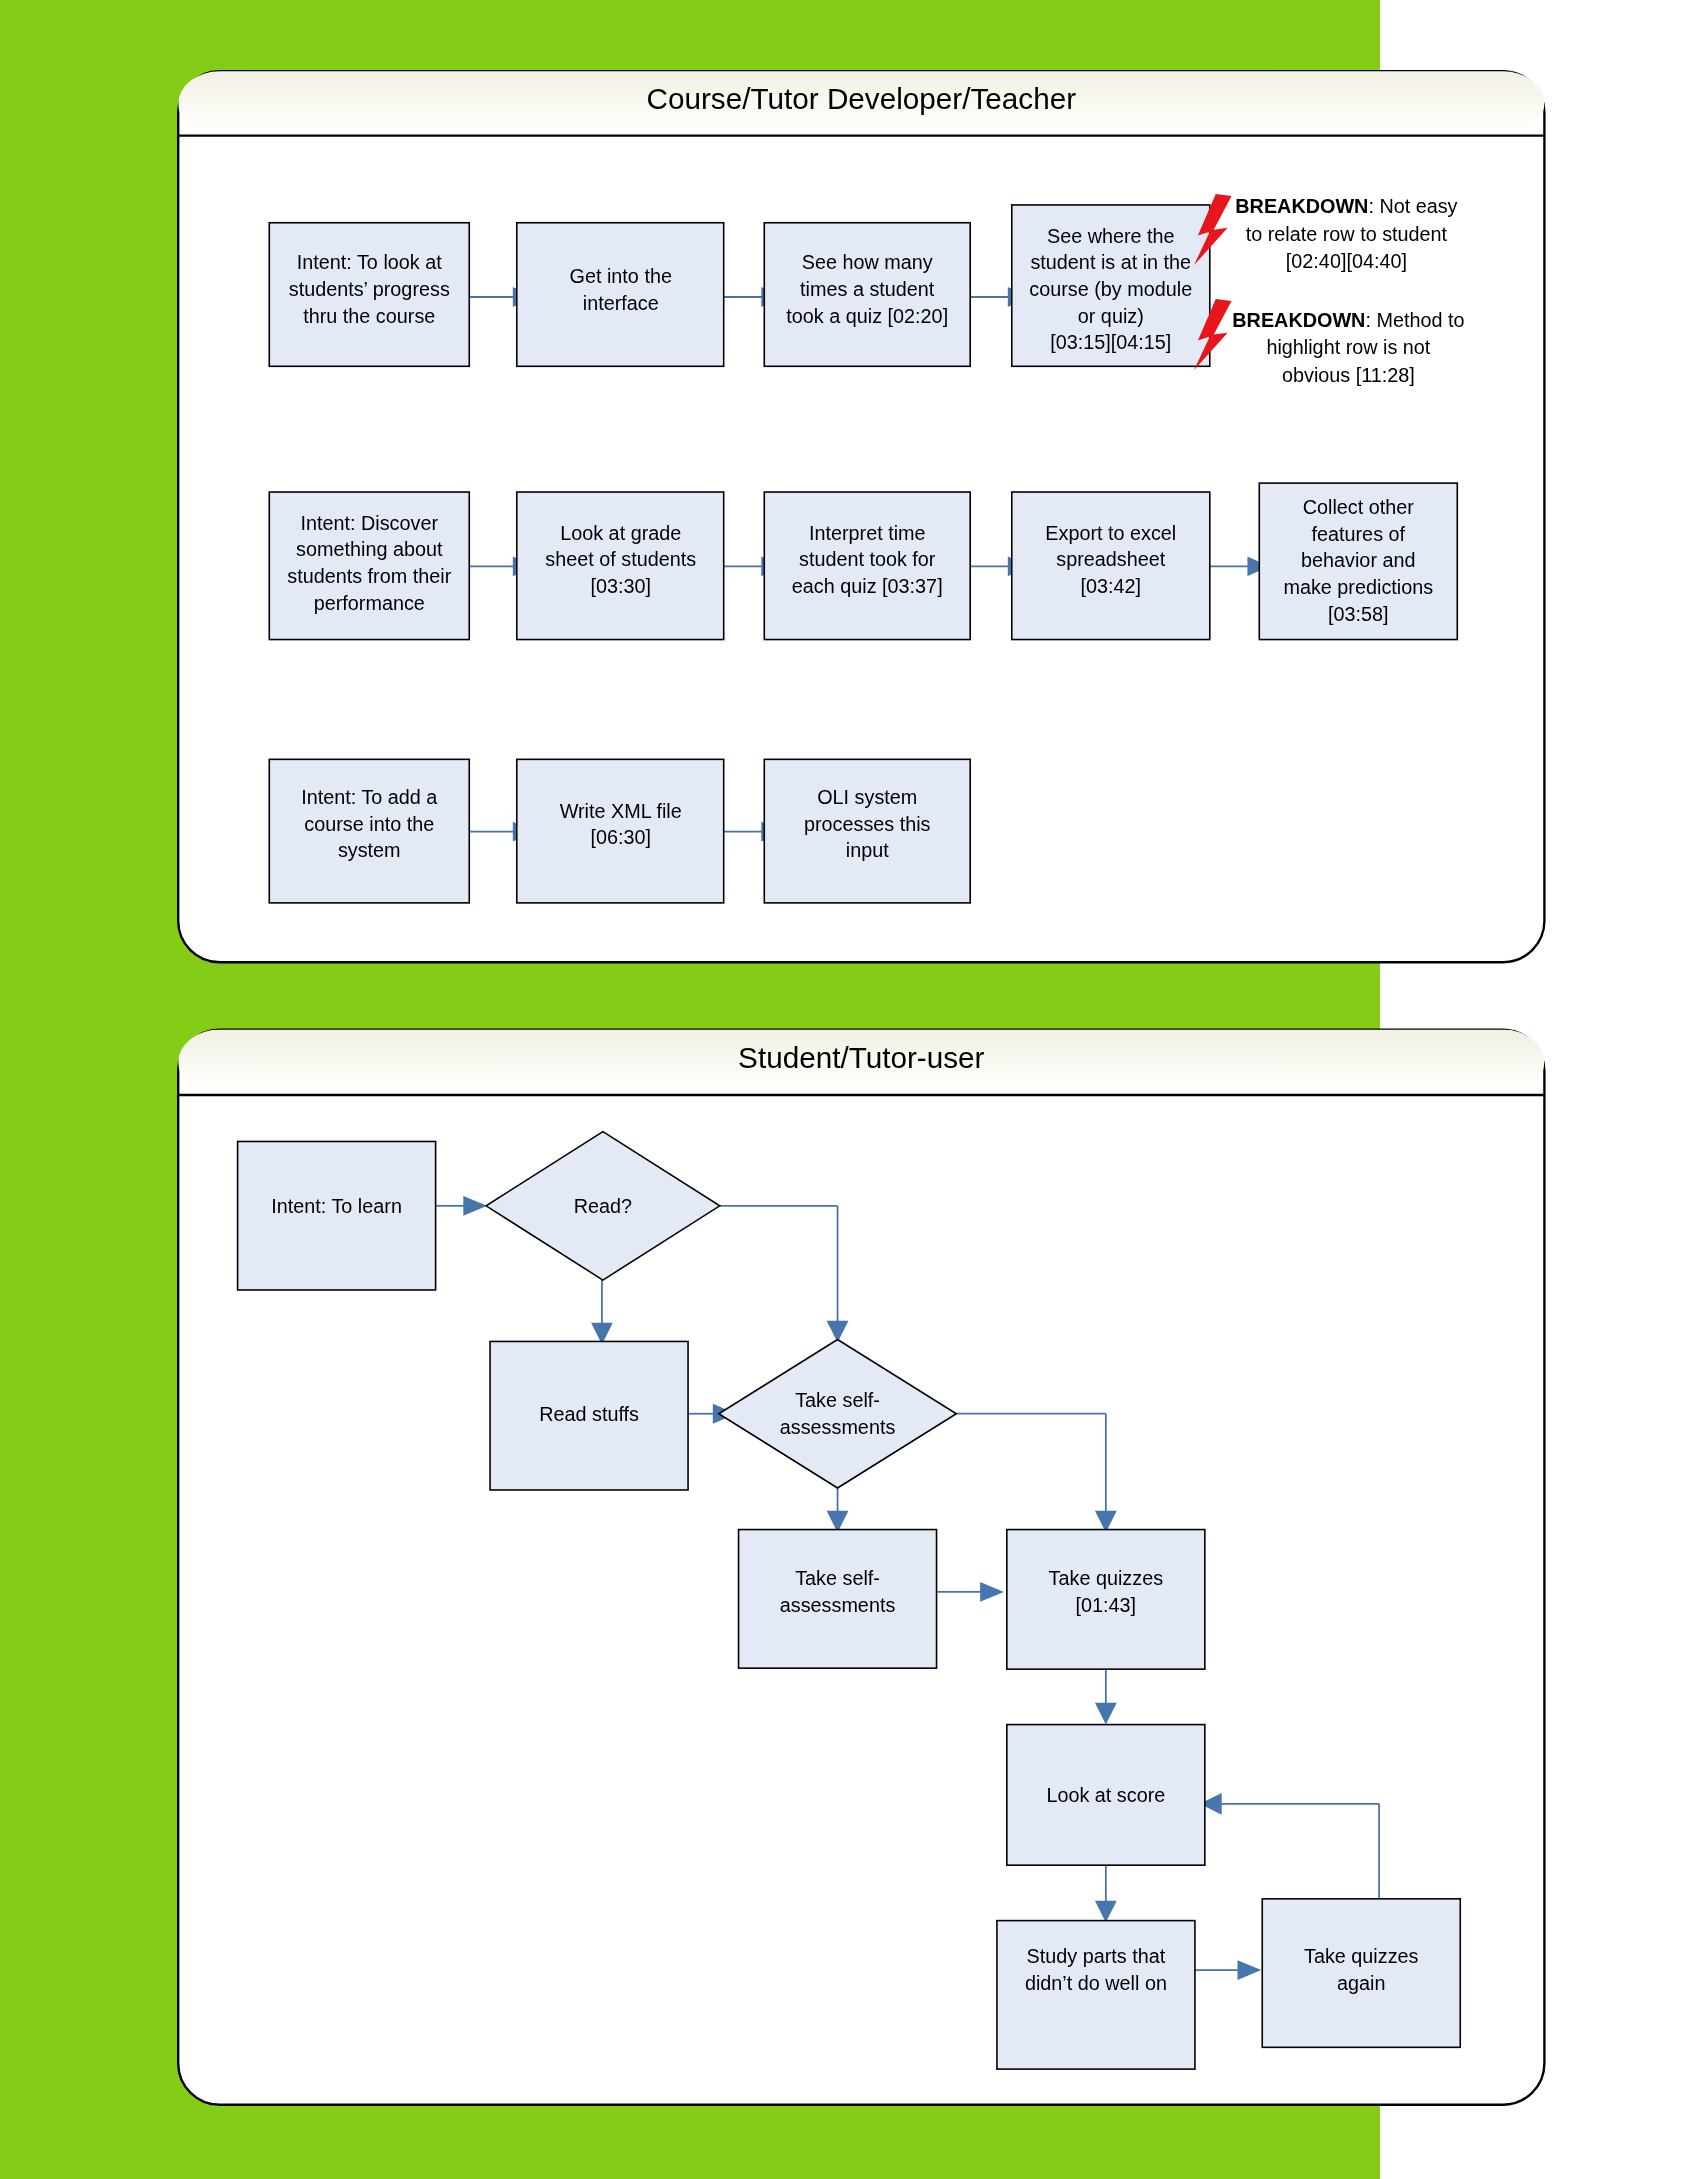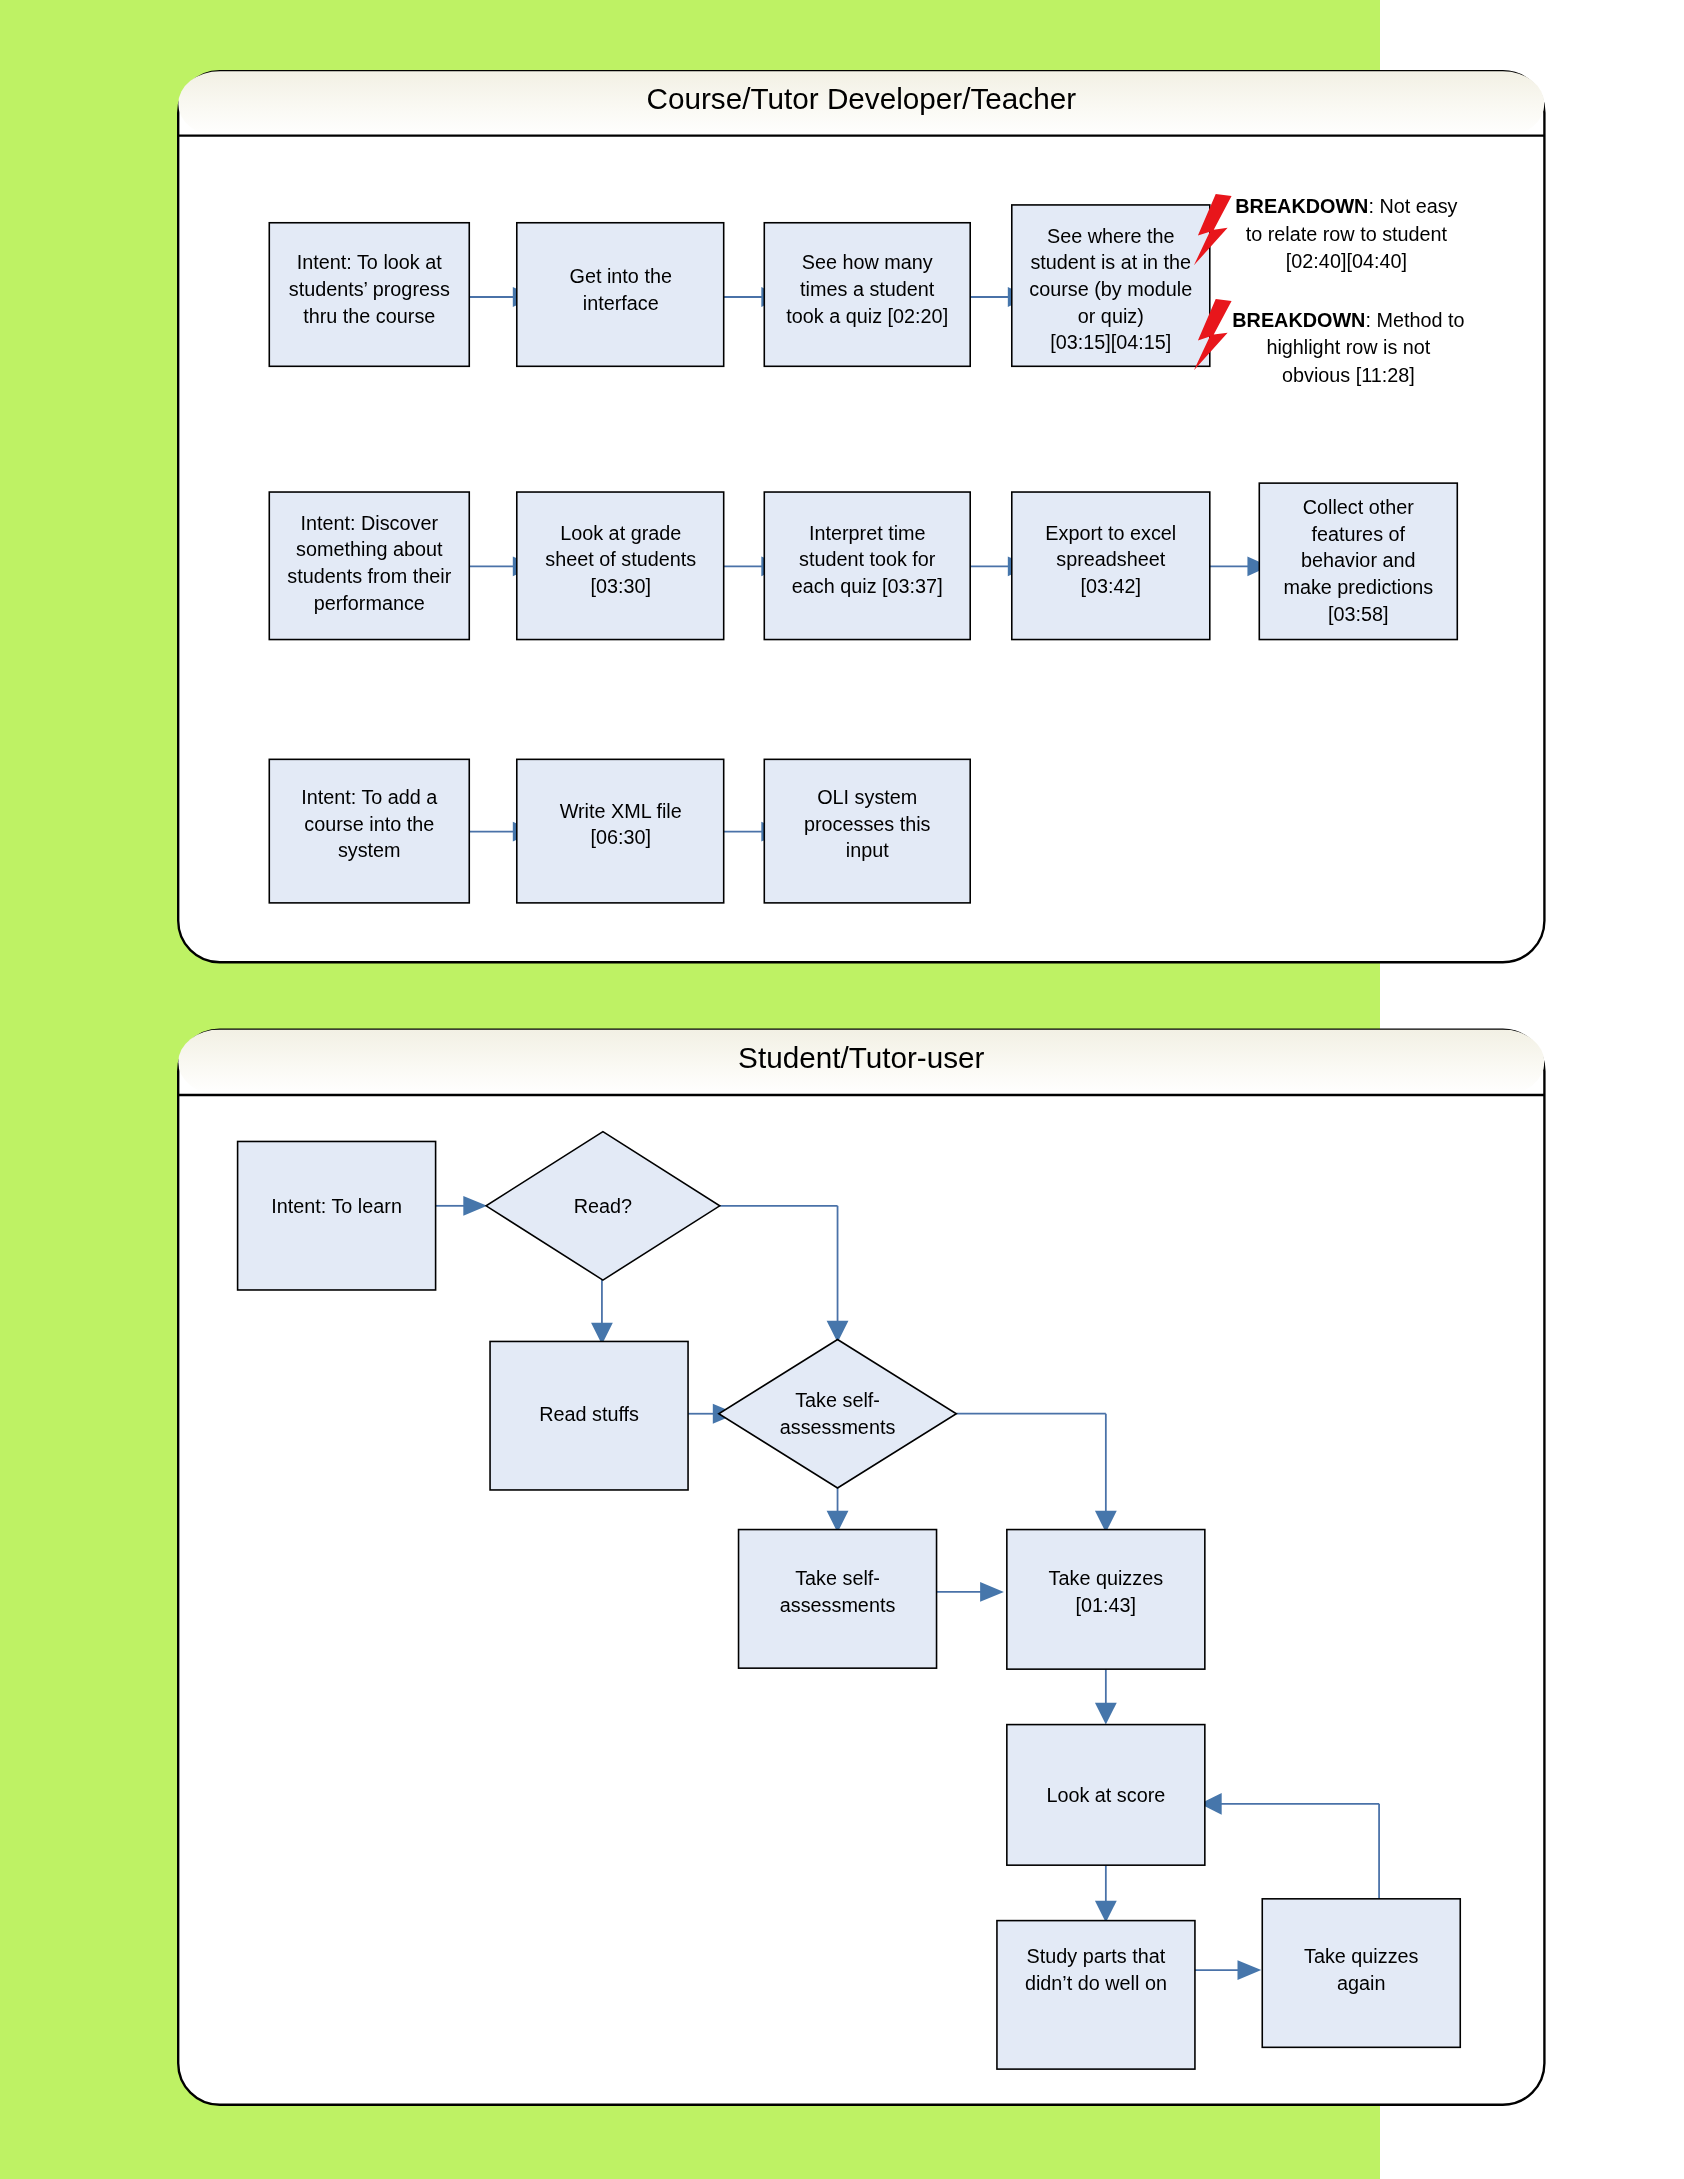--- a/index.html
+++ b/index.html
@@ -10,21 +10,21 @@
   body {
     width: 1684px;
     height: 2179px;
     font-family: "Liberation Sans", sans-serif;
     overflow: hidden;
   }
   #canvas {
     position: relative;
     width: 1380px;
     height: 2179px;
-    background: #bef264;
+    background: #84cc16;
   }
   svg.layer {
     position: absolute;
     left: 0;
     top: 0;
     width: 1684px;
     height: 2179px;
   }
   .panel-title {
     font-size: 30px;

